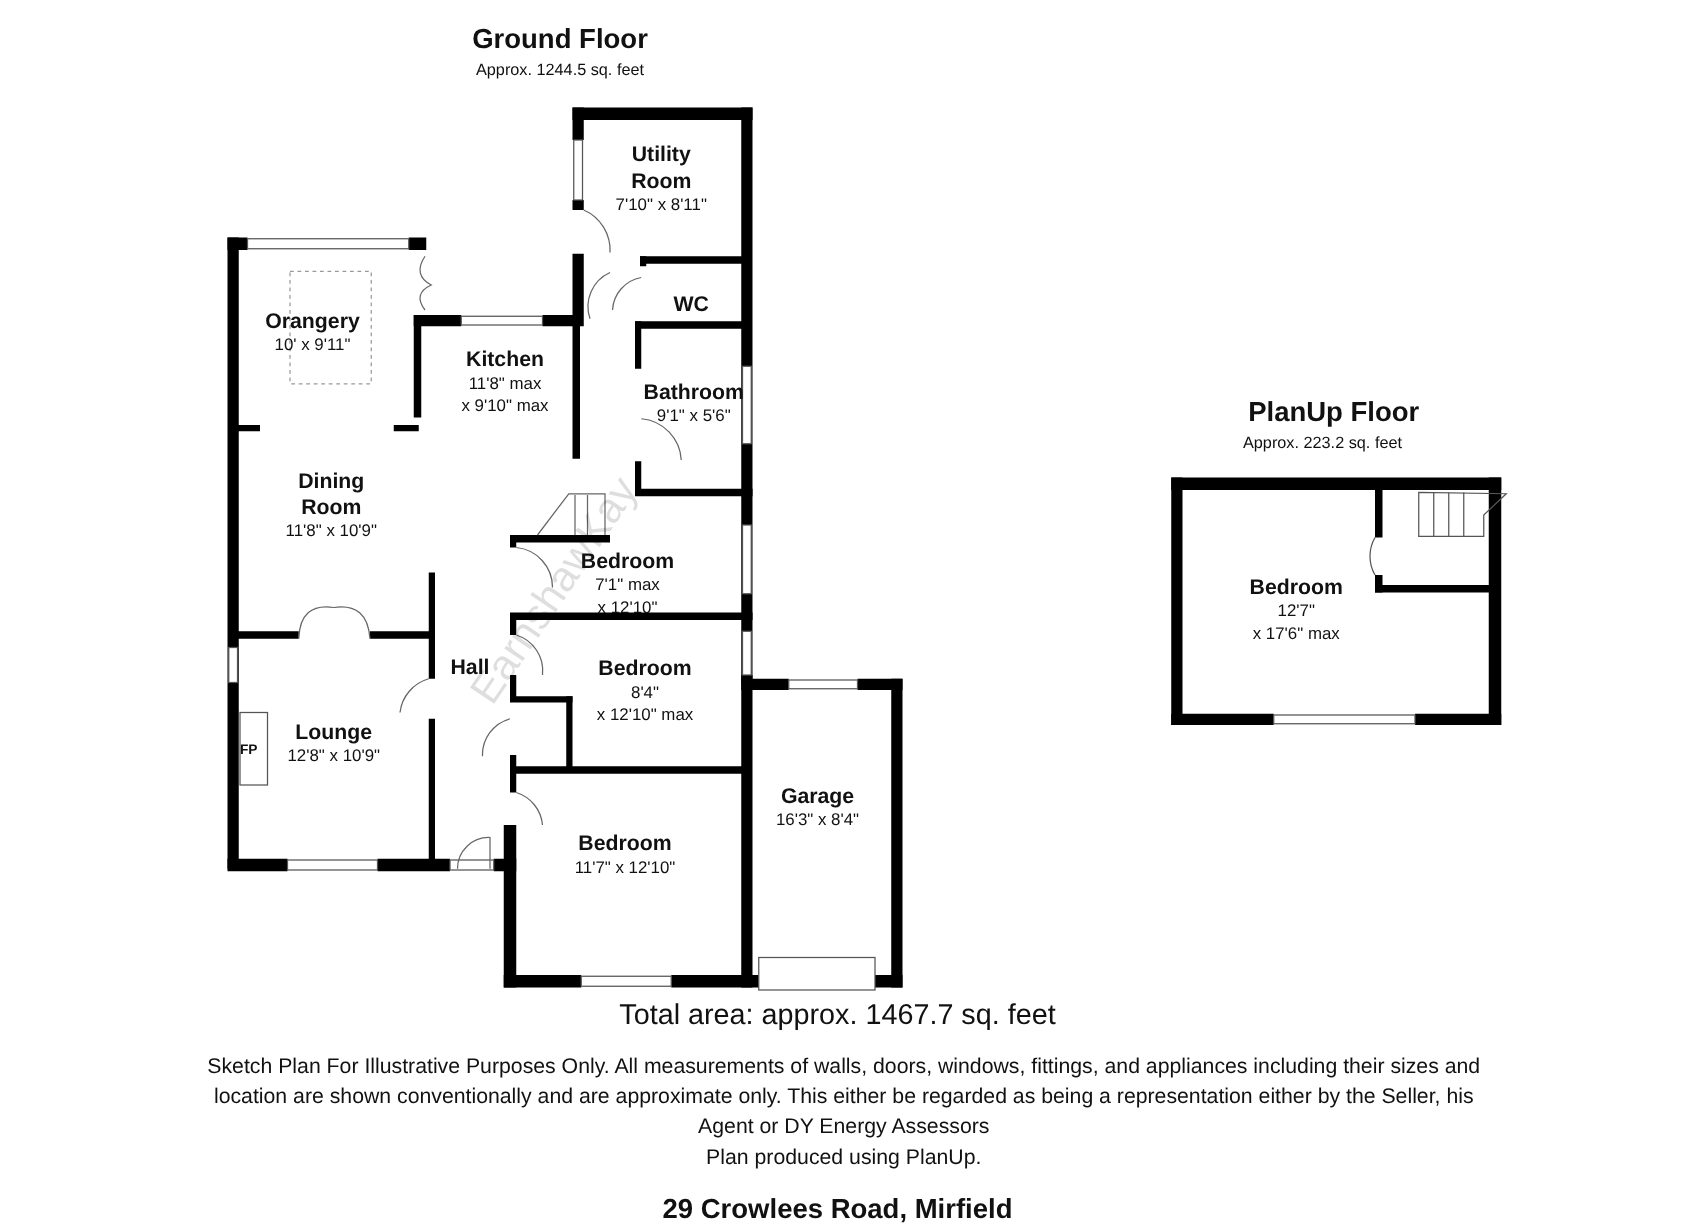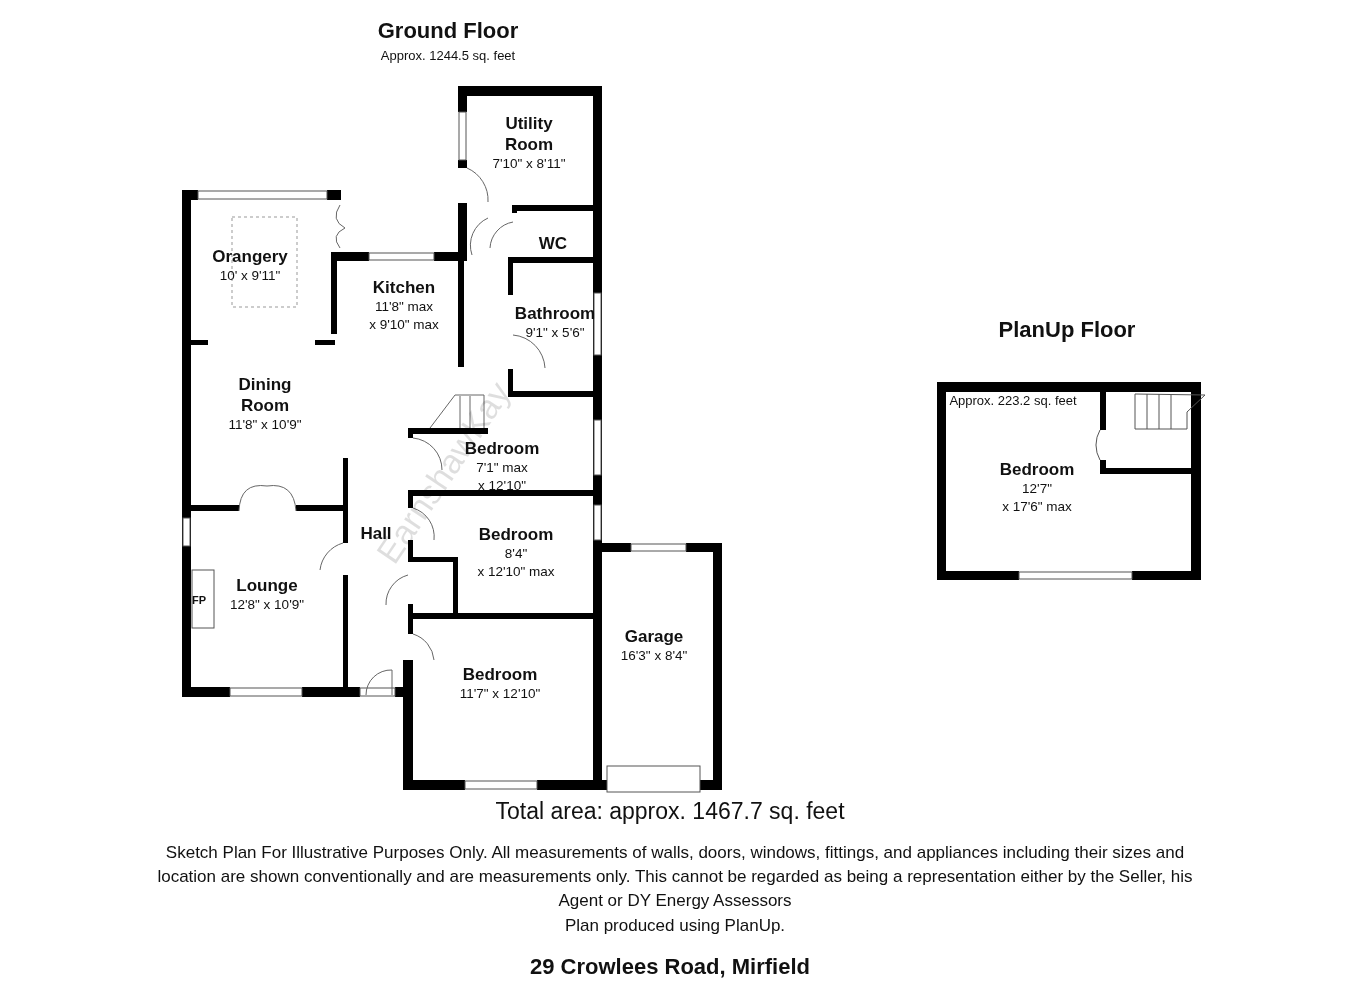--- a/index.html
+++ b/index.html
@@ -193,25 +193,25 @@
   <div class="room-name">Garage</div>
   <div class="room-dim">16'3" x 8'4"</div>
 </div>
 
 <div class="t" style="left:440px; top:664px; width:120px;">
   <div class="room-name">Bedroom</div>
   <div class="room-dim">11'7" x 12'10"</div>
 </div>
 
 <div class="t floor-title" style="left:967px; top:317px; width:200px;">PlanUp Floor</div>
-<div class="t floor-sub" style="left:913px; top:346px; width:200px;margin-top:47px;">Approx. 223.2 sq. feet</div>
+<div class="t floor-sub" style="left:958px; top:346px; width:200px;">Approx. 223.2 sq. feet</div>
 <div class="t" style="left:977px; top:459px; width:120px;">
   <div class="room-name">Bedroom</div>
   <div class="room-dim" style="white-space:pre-line;">12'7"
 x 17'6" max</div>
 </div>
 
 <div class="t total" style="left:370px; top:798px; width:600px;">Total area: approx. 1467.7 sq. feet</div>
 <div class="t disc" style="top:841px;">Sketch Plan For Illustrative Purposes Only. All measurements of walls, doors, windows, fittings, and appliances including their sizes and</div>
-<div class="t disc" style="top:865px;">location are shown conventionally and are measurements only. This cannot be regarded as being a representation either by the Seller, his</div>
+<div class="t disc" style="top:865px;">location are shown conventionally and are approximate only. This either be regarded as being a representation either by the Seller, his</div>
 <div class="t disc" style="top:889px;">Agent or DY Energy Assessors</div>
 <div class="t disc" style="top:914px;">Plan produced using PlanUp.</div>
 <div class="t addr" style="left:420px; top:954px; width:500px;">29 Crowlees Road, Mirfield</div>
 
 </body></html>

